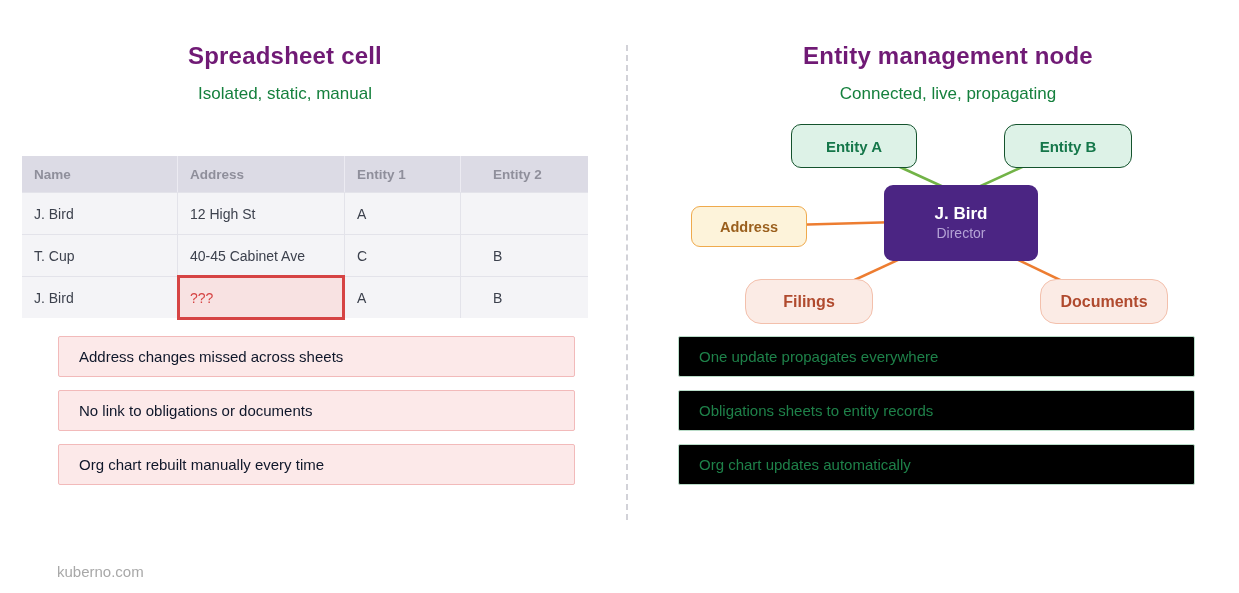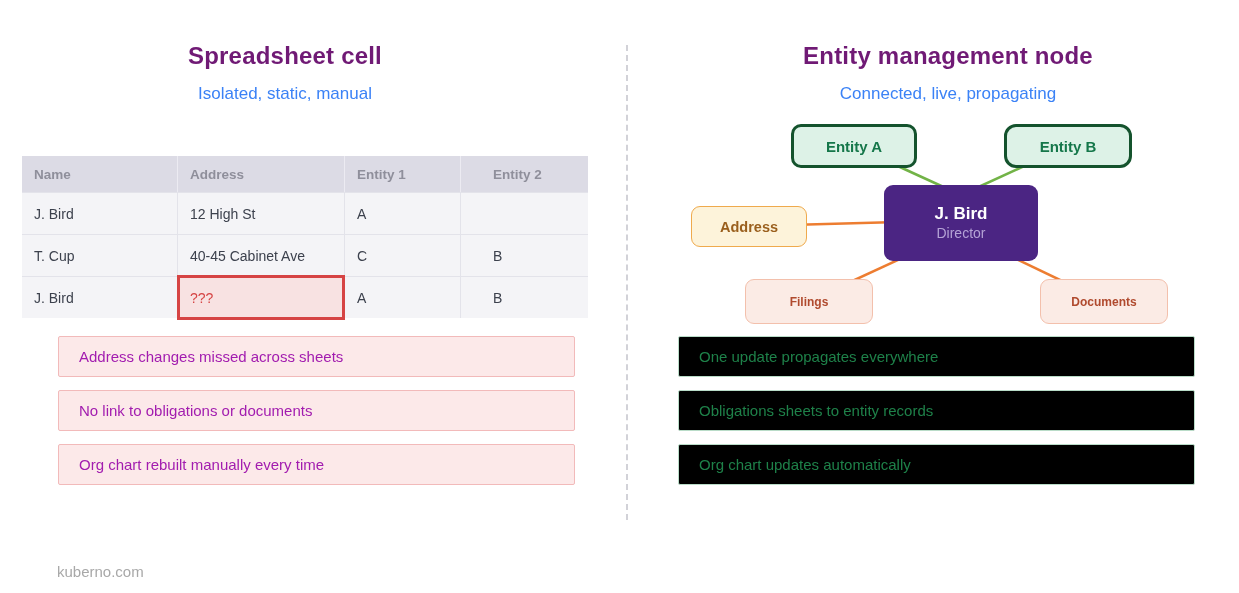--- a/index.html
+++ b/index.html
@@ -9,21 +9,21 @@
   }
   
   .panel-title{
     position:absolute;top:42px;margin:0;text-align:center;
     font-size:24px;font-weight:700;color:#701a75;letter-spacing:.2px;
   }
   .panel-title.left{left:0;width:570px;}
   .panel-title.right{left:658px;width:580px;}
   .panel-subtitle{
     position:absolute;top:84px;margin:0;text-align:center;
-    font-size:17px;color:#3b82f6;
+    font-size:17px;color:#15803d;
   }
   .panel-subtitle.left{left:0;width:570px;}
   .panel-subtitle.right{left:658px;width:580px;}
   
   .divider{
     position:absolute;left:626px;top:45px;height:475px;width:0;
     border-left:2px dashed #d2d2d8;
   }
   
   .table{position:absolute;left:22px;top:156px;width:566px;font-size:14px;}
@@ -47,48 +47,48 @@
   .cell.flagged::after{
     content:"";position:absolute;top:-2px;bottom:-2px;left:-1px;right:-1px;
     border:3px solid #d64444;pointer-events:none;
   }
   
   .strip{
     position:absolute;box-sizing:border-box;height:41px;width:517px;
     display:flex;align-items:center;padding-left:20px;
     font-size:15px;border-radius:2px;
   }
-  .issue{left:58px;background:#fce9e9;border:1px solid #f2baba;color:#a21caf;}
+  .issue{left:58px;background:#fce9e9;border:1px solid #f2baba;color:#0f172a;}
   .benefit{left:678px;background:#000000;border:1px solid #b9dcc8;color:#1e8149;}
   .row-a{top:336px;} .row-b{top:390px;} .row-c{top:444px;} .row-d{top:498px;}
   
   .connectors{position:absolute;left:0;top:0;pointer-events:none;}
   .dbox{
     position:absolute;box-sizing:border-box;display:flex;align-items:center;
     justify-content:center;font-weight:700;text-align:center;
   }
   .entity{
-    background:#ddf2e7;border:3px solid #14532d;border-radius:10px;
+    background:#ddf2e7;border:1px solid #14532d;border-radius:10px;
     color:#15774a;font-size:15px;
   }
   .entity.a{left:791px;top:124px;width:126px;height:44px;}
   .entity.b{left:1004px;top:124px;width:128px;height:44px;border-radius:12px;}
   .node{
     left:884px;top:185px;width:154px;height:76px;background:#4b2583;
     border-radius:9px;flex-direction:column;justify-content:center;gap:2px;
   }
   .node .nname{color:#ffffff;font-size:17px;font-weight:700;line-height:1.1;}
   .node .nrole{color:#b5a3d6;font-size:14px;font-weight:400;line-height:1.1;}
   .sat-address{
     left:691px;top:206px;width:116px;height:41px;background:#fdf3da;
     border:1px solid #efaa4d;border-radius:9px;color:#9a5f1d;font-size:14.5px;
   }
   .sat-pink{
-    background:#fbebe5;border:1px solid #f3c0ac;border-radius:9px;
-    color:#b04a2e;font-size:12px;
+    background:#fbebe5;border:1px solid #f3c0ac;border-radius:16px;
+    color:#b04a2e;font-size:16px;
   }
   .sat-filings{left:745px;top:279px;width:128px;height:45px;}
   .sat-documents{left:1040px;top:279px;width:128px;height:45px;}
   
   .footer{
     position:absolute;left:57px;top:563px;font-size:15px;color:#a8a8a8;
   }
 </style>
 </head>
 <body>

